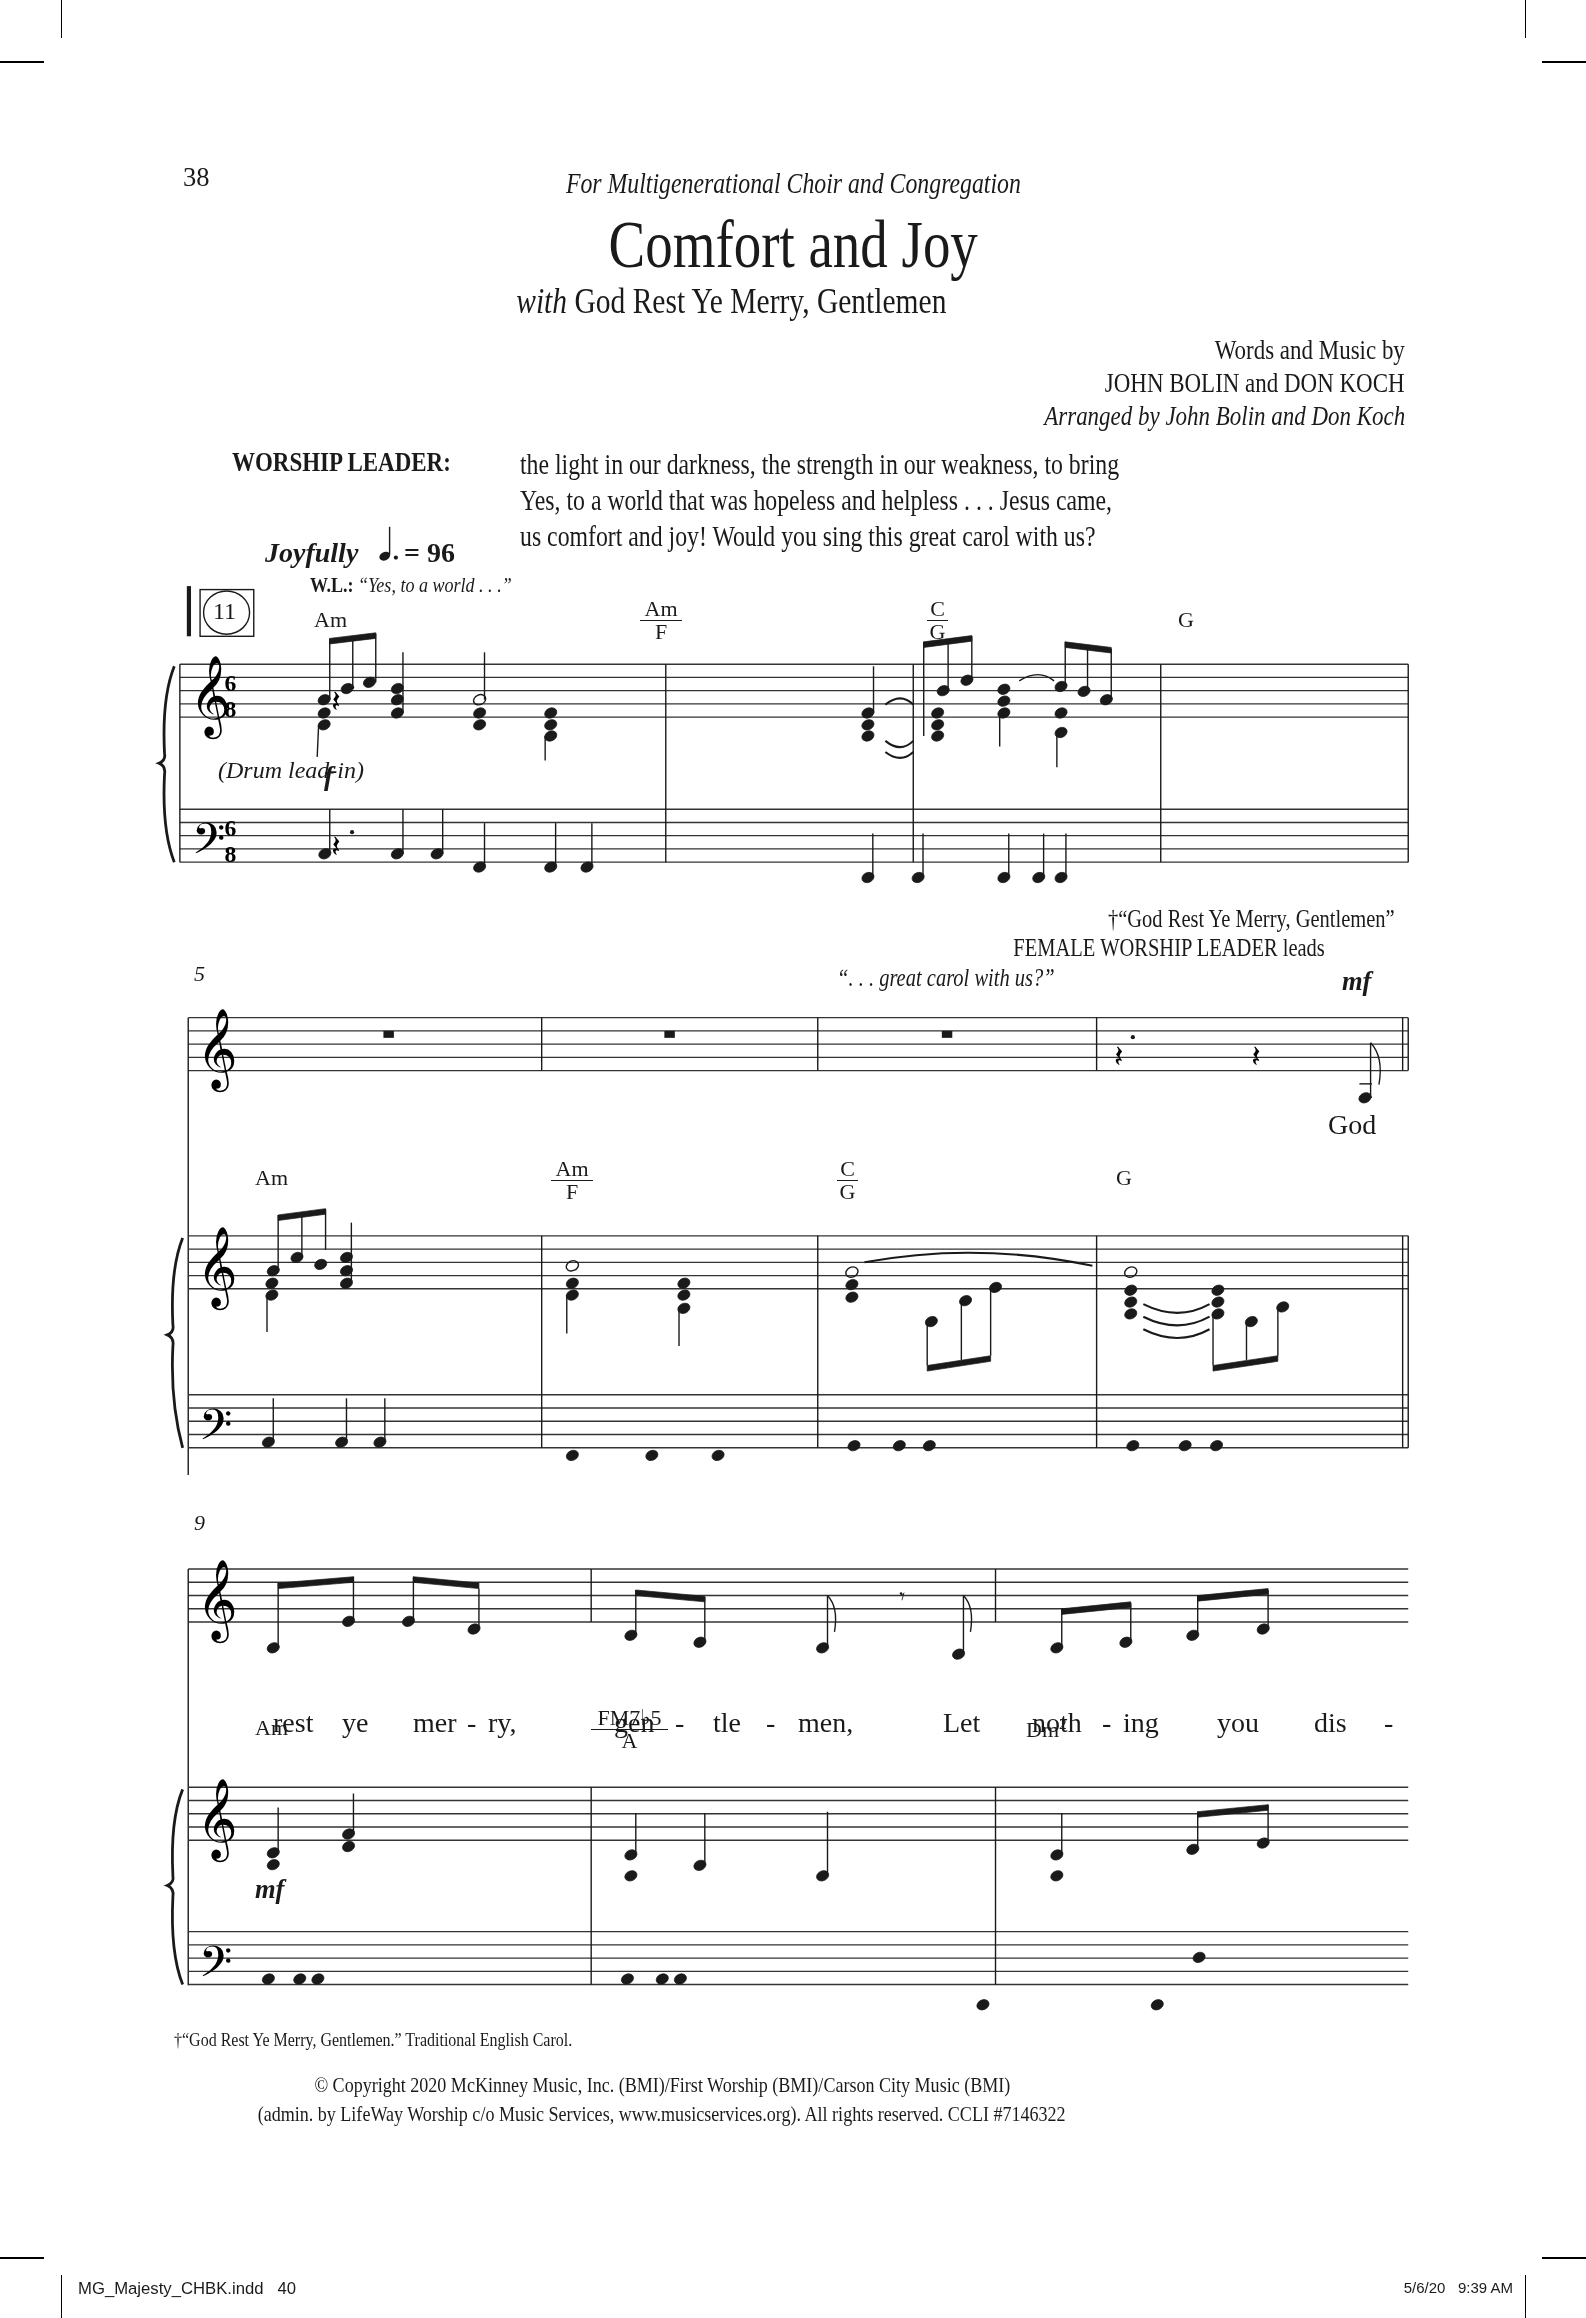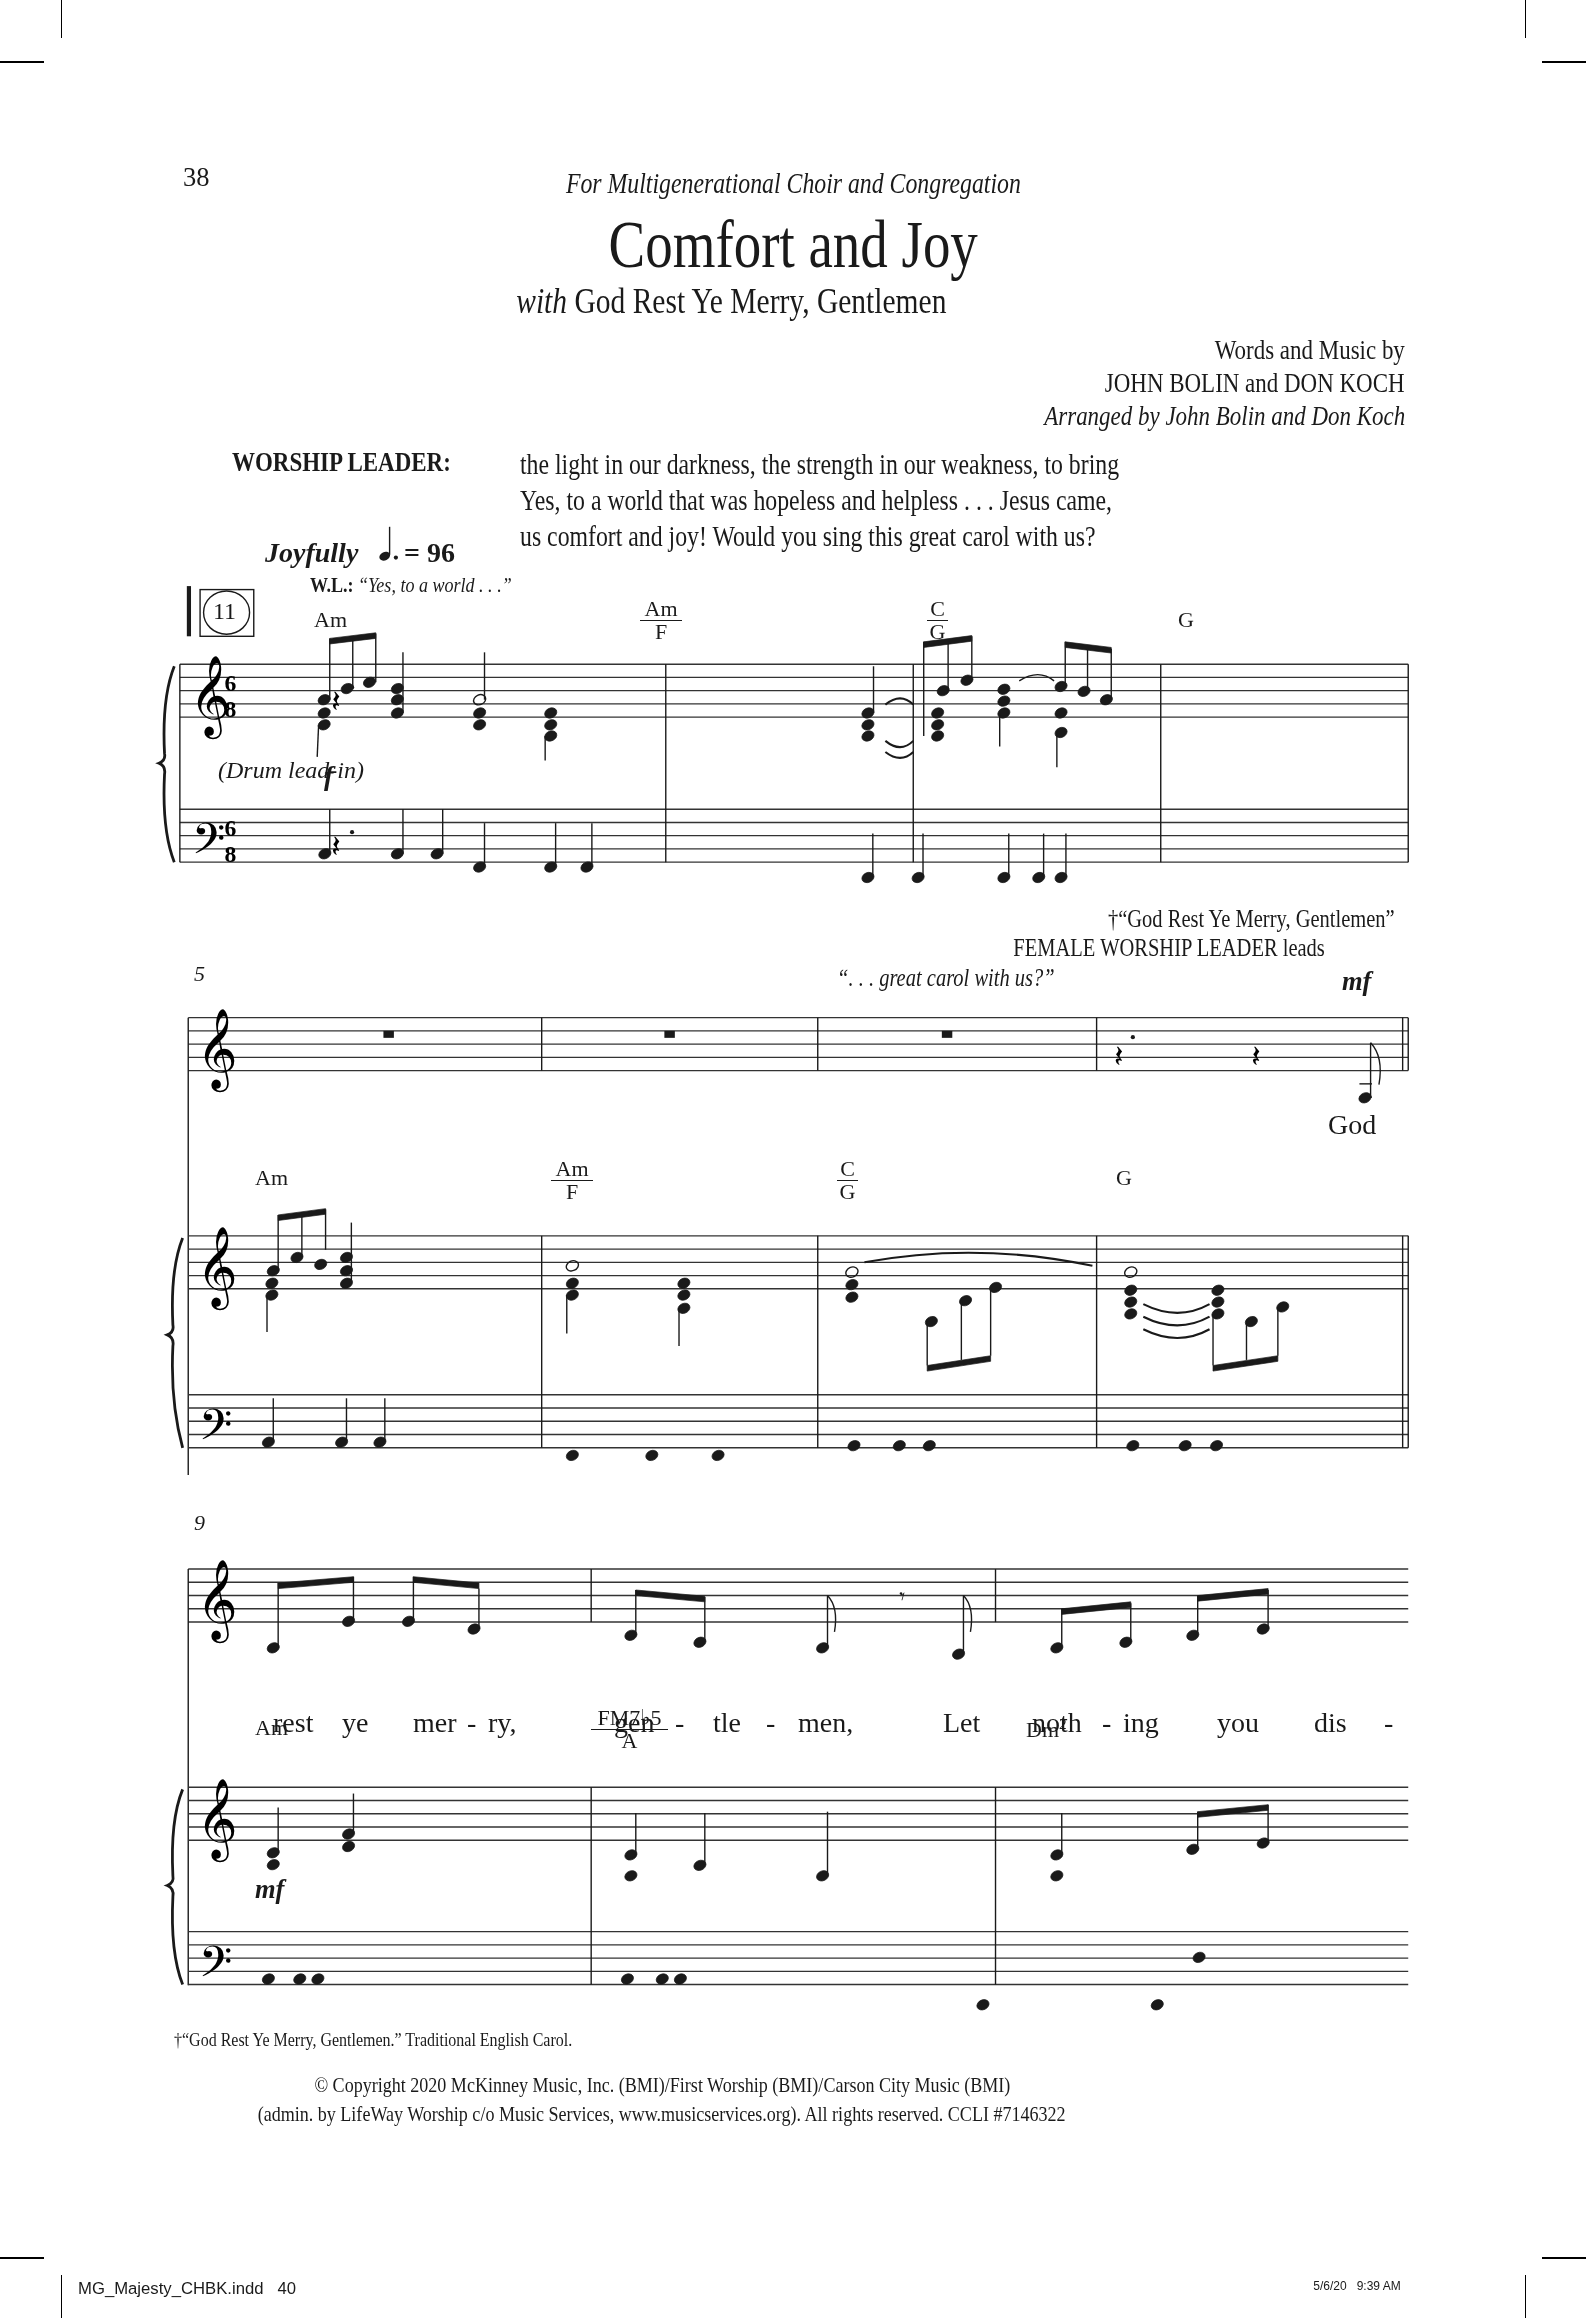--- a/index.html
+++ b/index.html
@@ -513,14 +513,14 @@
 
 <div class="abs serif" style="left:174px;top:2029px;font-size:19.5px;">
   <span class="cond">†“God Rest Ye Merry, Gentlemen.” Traditional English Carol.</span>
 </div>
 <div class="abs serif center" style="left:0;width:1324px;top:2070px;font-size:22px;line-height:29px;">
   <div><span class="cond-c">© Copyright 2020 McKinney Music, Inc. (BMI)/First Worship (BMI)/Carson City Music (BMI)</span></div>
   <div><span class="cond-c">(admin. by LifeWay Worship c/o Music Services, www.musicservices.org). All rights reserved. CCLI #7146322</span></div>
 </div>
 
 <div class="abs sans" style="left:78px;top:2279px;font-size:16.7px;white-space:pre;">MG_Majesty_CHBK.indd   40</div>
-<div class="abs sans right" style="left:1263px;width:188px;top:2279px;font-size:12px;white-space:pre;text-align:center;">5/6/20   9:39 AM</div>
+<div class="abs sans right" style="left:1325px;width:188px;top:2279px;font-size:15px;white-space:pre;">5/6/20   9:39 AM</div>
 
 
 </body></html>

